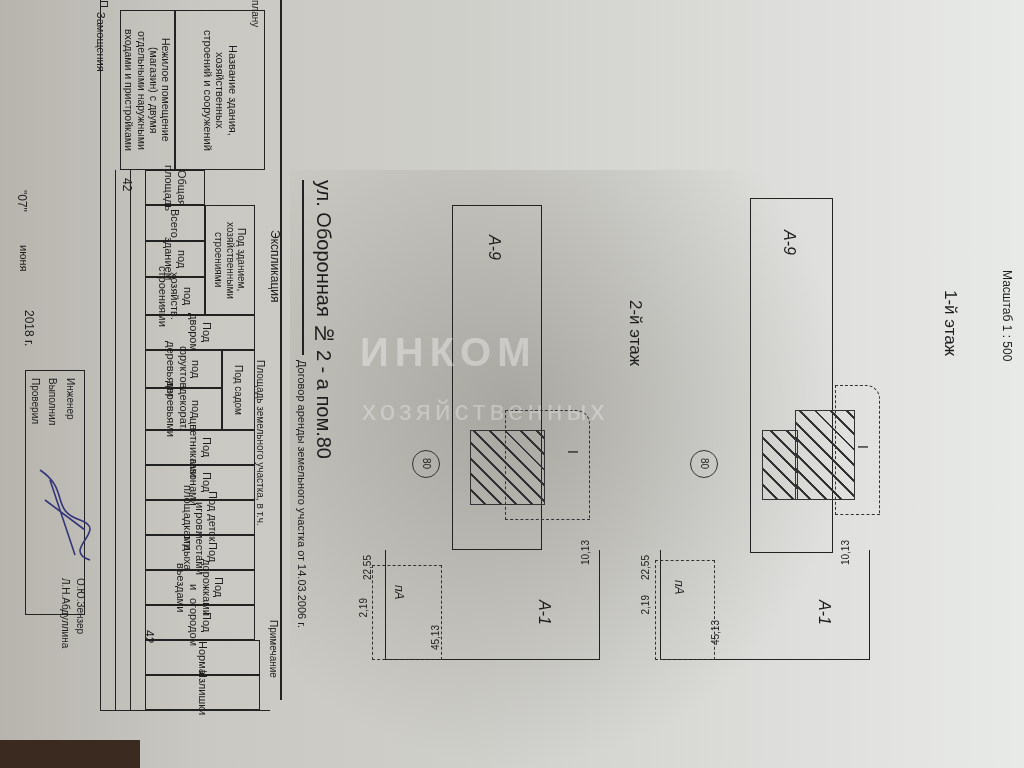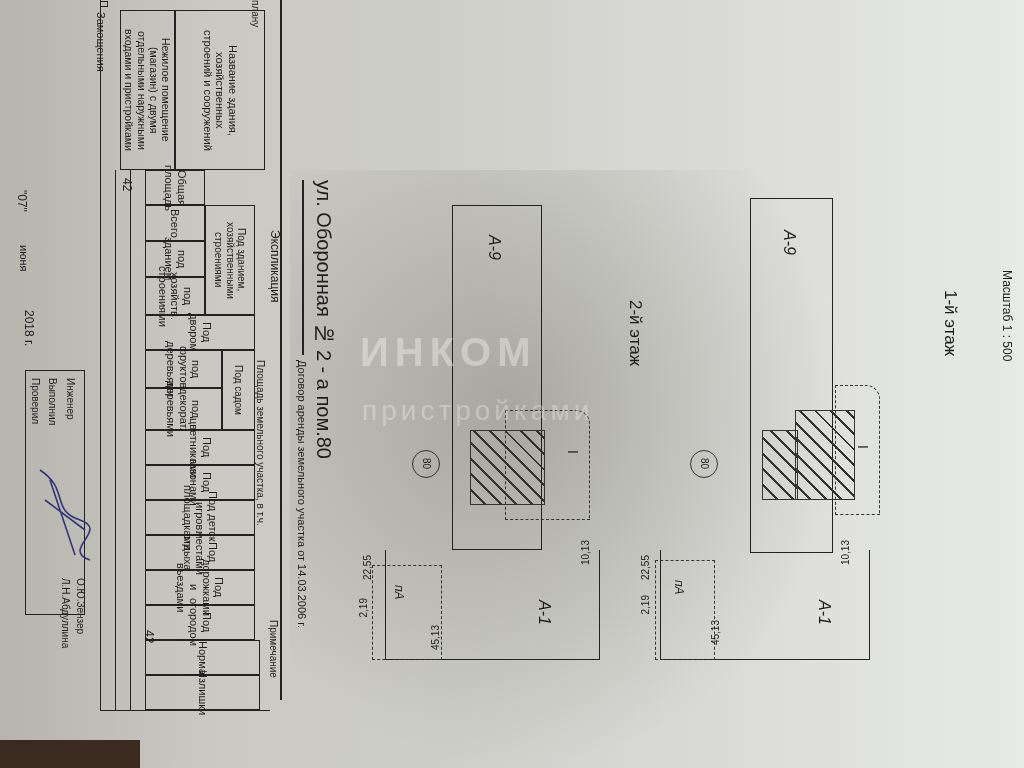--- a/index.html
+++ b/index.html
@@ -68,21 +68,21 @@
 <div class="box" style="left:385px;top:550px;width:215px;height:110px;border-top:none;"></div>
 <div class="vt" style="left:535px;top:600px;font-size:16px;font-style:italic;">А-1</div>
 <div class="dash" style="left:372px;top:565px;width:70px;height:95px;"></div>
 <div class="vt" style="left:392px;top:585px;font-size:12px;font-style:italic;">пА</div>
 <div class="vt" style="left:580px;top:540px;font-size:10px;transform:rotate(180deg);">10,13</div>
 <div class="vt" style="left:362px;top:555px;font-size:10px;transform:rotate(180deg);">22,55</div>
 <div class="vt" style="left:358px;top:598px;font-size:10px;transform:rotate(180deg);">2,19</div>
 <div class="vt" style="left:430px;top:625px;font-size:10px;transform:rotate(180deg);">45,13</div>
 
 <div class="watermark">ИНКОМ</div>
-<div class="watermark2">пристройками</div>
+<div class="watermark2">хозяйственных</div>
 
 <div class="line" style="left:280px;top:0;width:1.5px;height:700px;"></div>
 <div class="vt" style="left:268px;top:230px;font-size:12px;">Экспликация</div>
 <div class="vt" style="left:255px;top:360px;font-size:10px;">Площадь земельного участка, в т.ч.</div>
 <div class="vt" style="left:268px;top:620px;font-size:10px;">Примечание</div>
 
 <div class="table-cell" style="left:175px;top:10px;width:90px;height:160px;">
     <span>Название здания,
 хозяйственных
 строений и сооружений</span>

